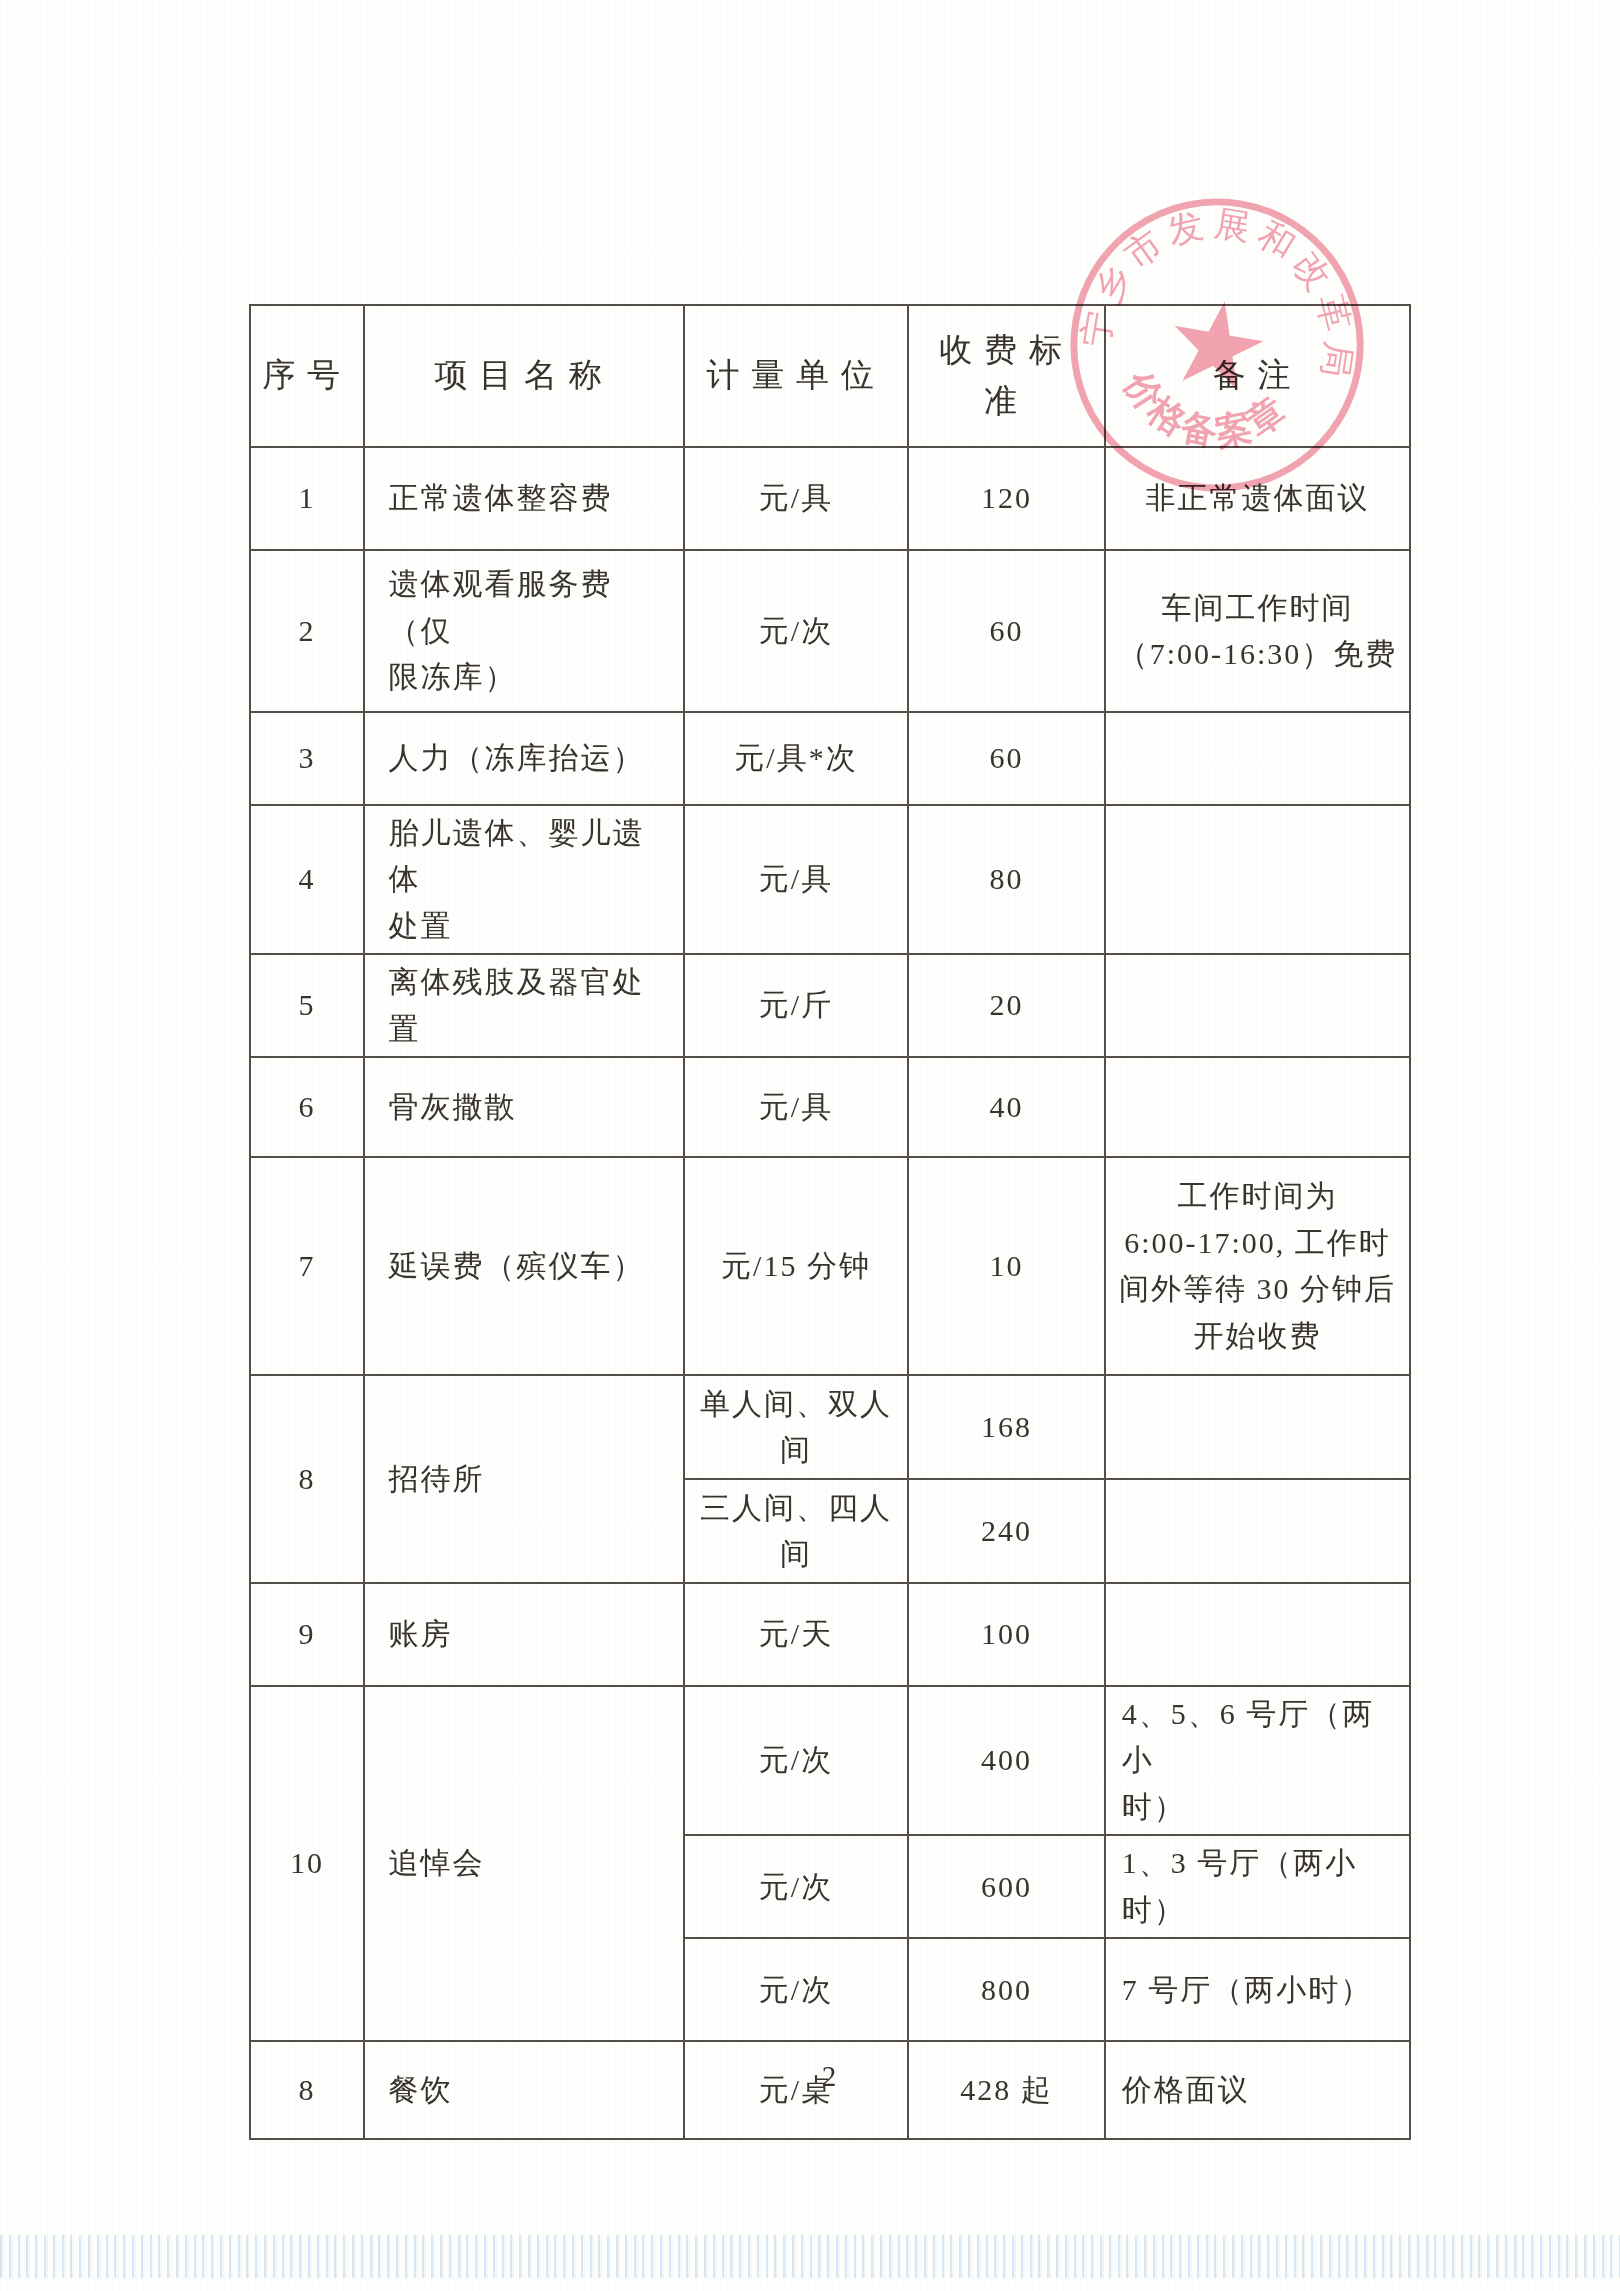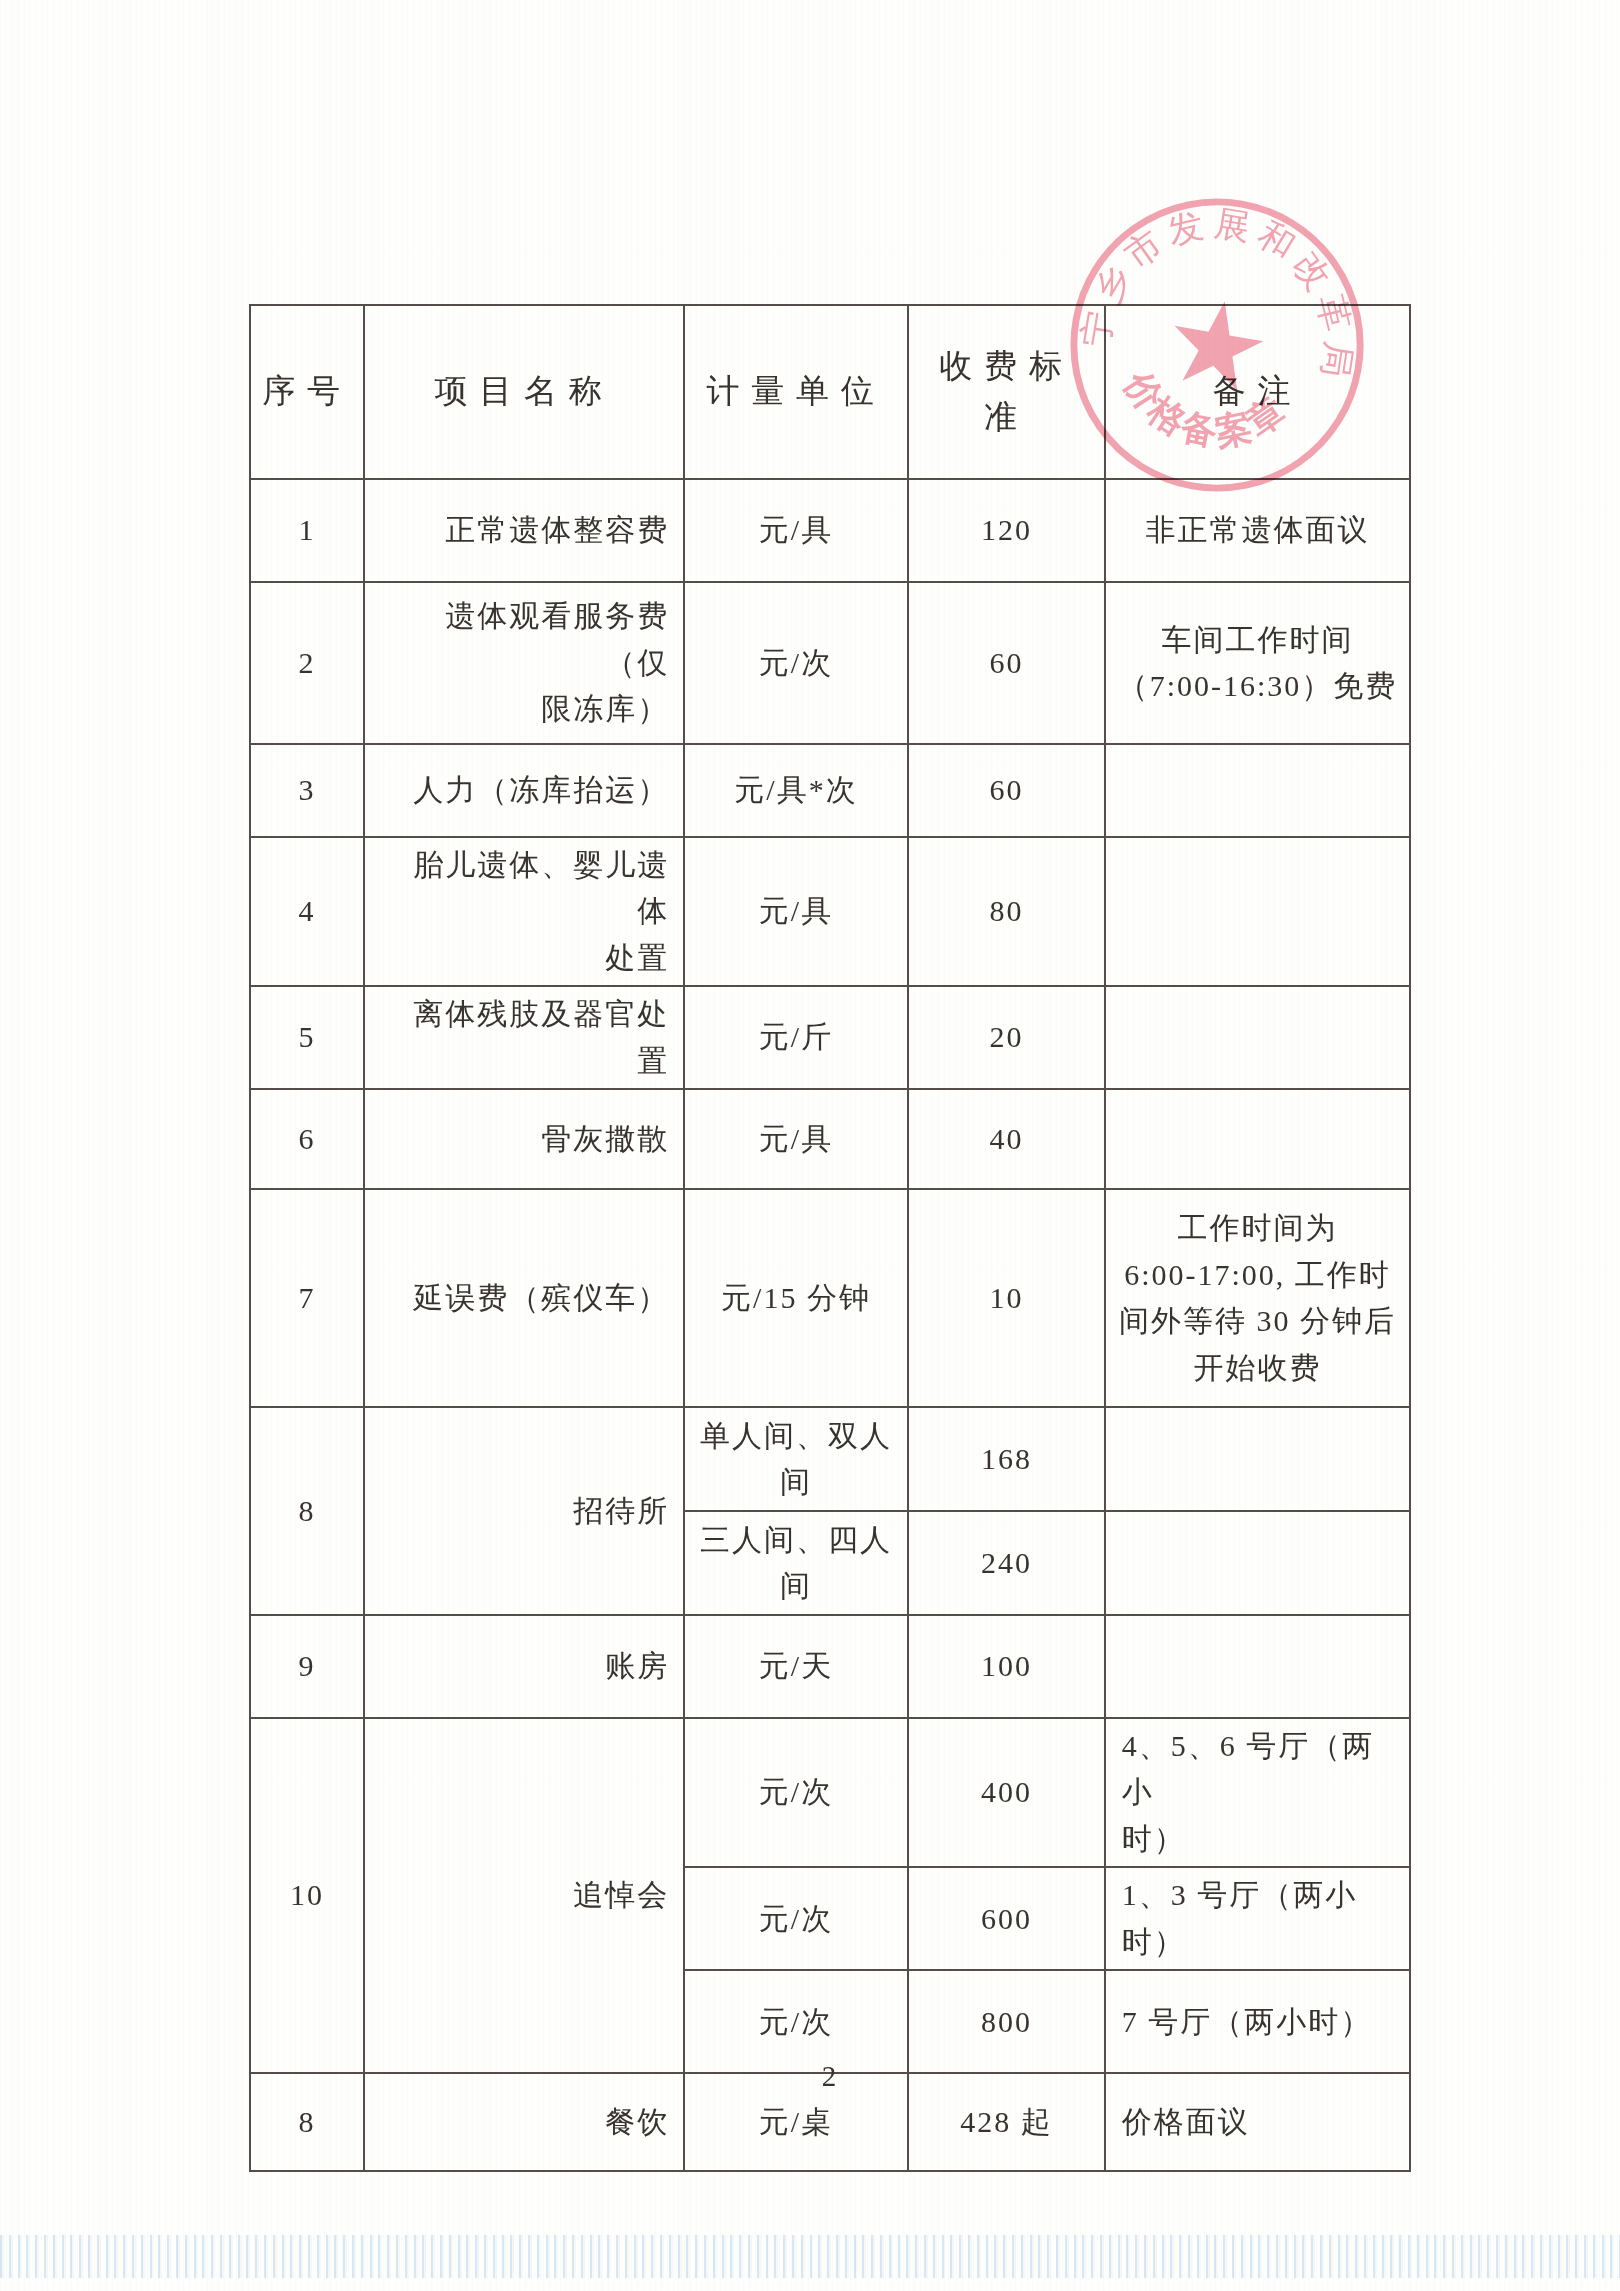--- a/index.html
+++ b/index.html
@@ -54,21 +54,21 @@
     padding: 3.9px 9.8px;
     white-space: pre-line;
     line-height: 1.55;
   }
   .fee-table tr.header-row td {
     font-size: 33px;
     letter-spacing: 11.8px;
     border-bottom-width: 2.9px;
   }
   .fee-table td.name-cell {
-    text-align: right;
+    text-align: left;
     padding-left: 23.5px;
     padding-right: 13.7px;
   }
   .fee-table td.note-left {
     text-align: left;
     padding-left: 15.7px;
     padding-right: 11.8px;
     margin-top: 25px;
   }
   
@@ -118,21 +118,21 @@
 
   <table class="fee-table">
     <colgroup>
       <col style="width:114px">
         <col style="width:320px">
         <col style="width:224px">
       <col style="width:197px">
         <col style="width:305px">
     </colgroup>
     <tbody>
-      <tr class="header-row" style="height:174px">
+      <tr class="header-row" style="height:142px">
         <td>序号</td>
         <td>项目名称</td>
         <td>计量单位</td>
         <td>收费标准</td>
         <td>备注</td>
       </tr>
 
       <tr style="height:103px">
         <td>1</td>
         <td class="name-cell">正常遗体整容费</td>

